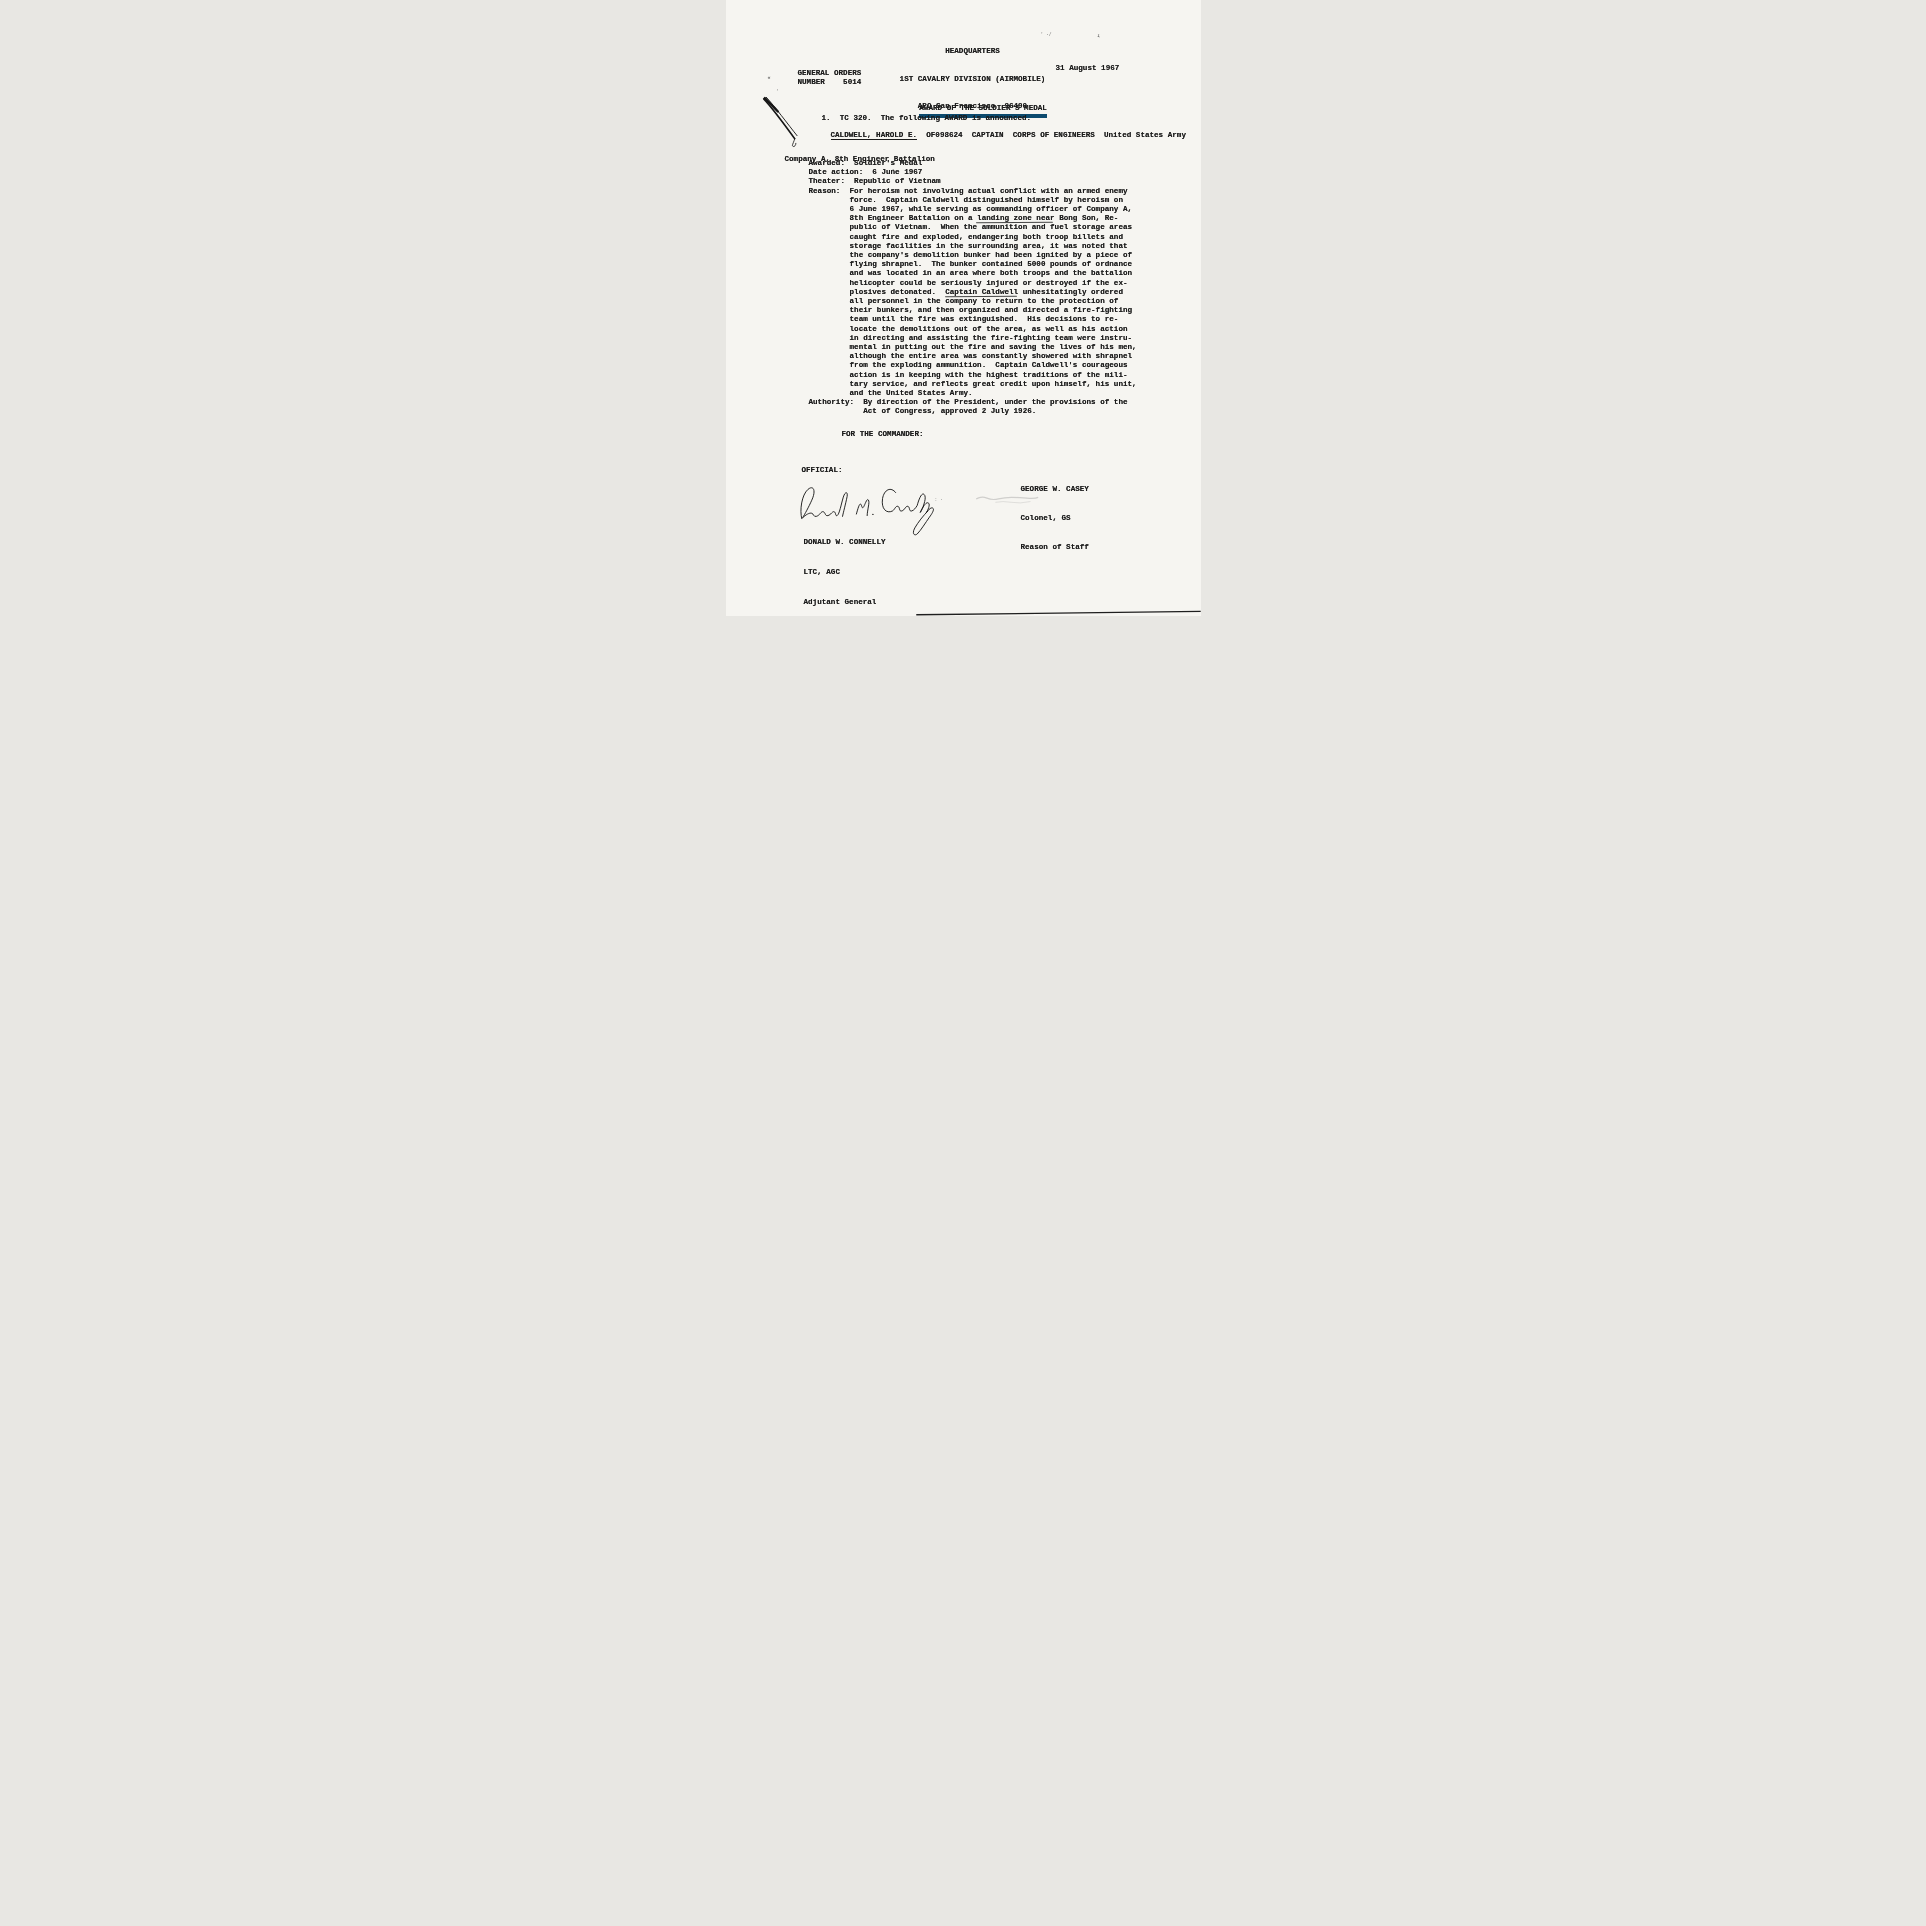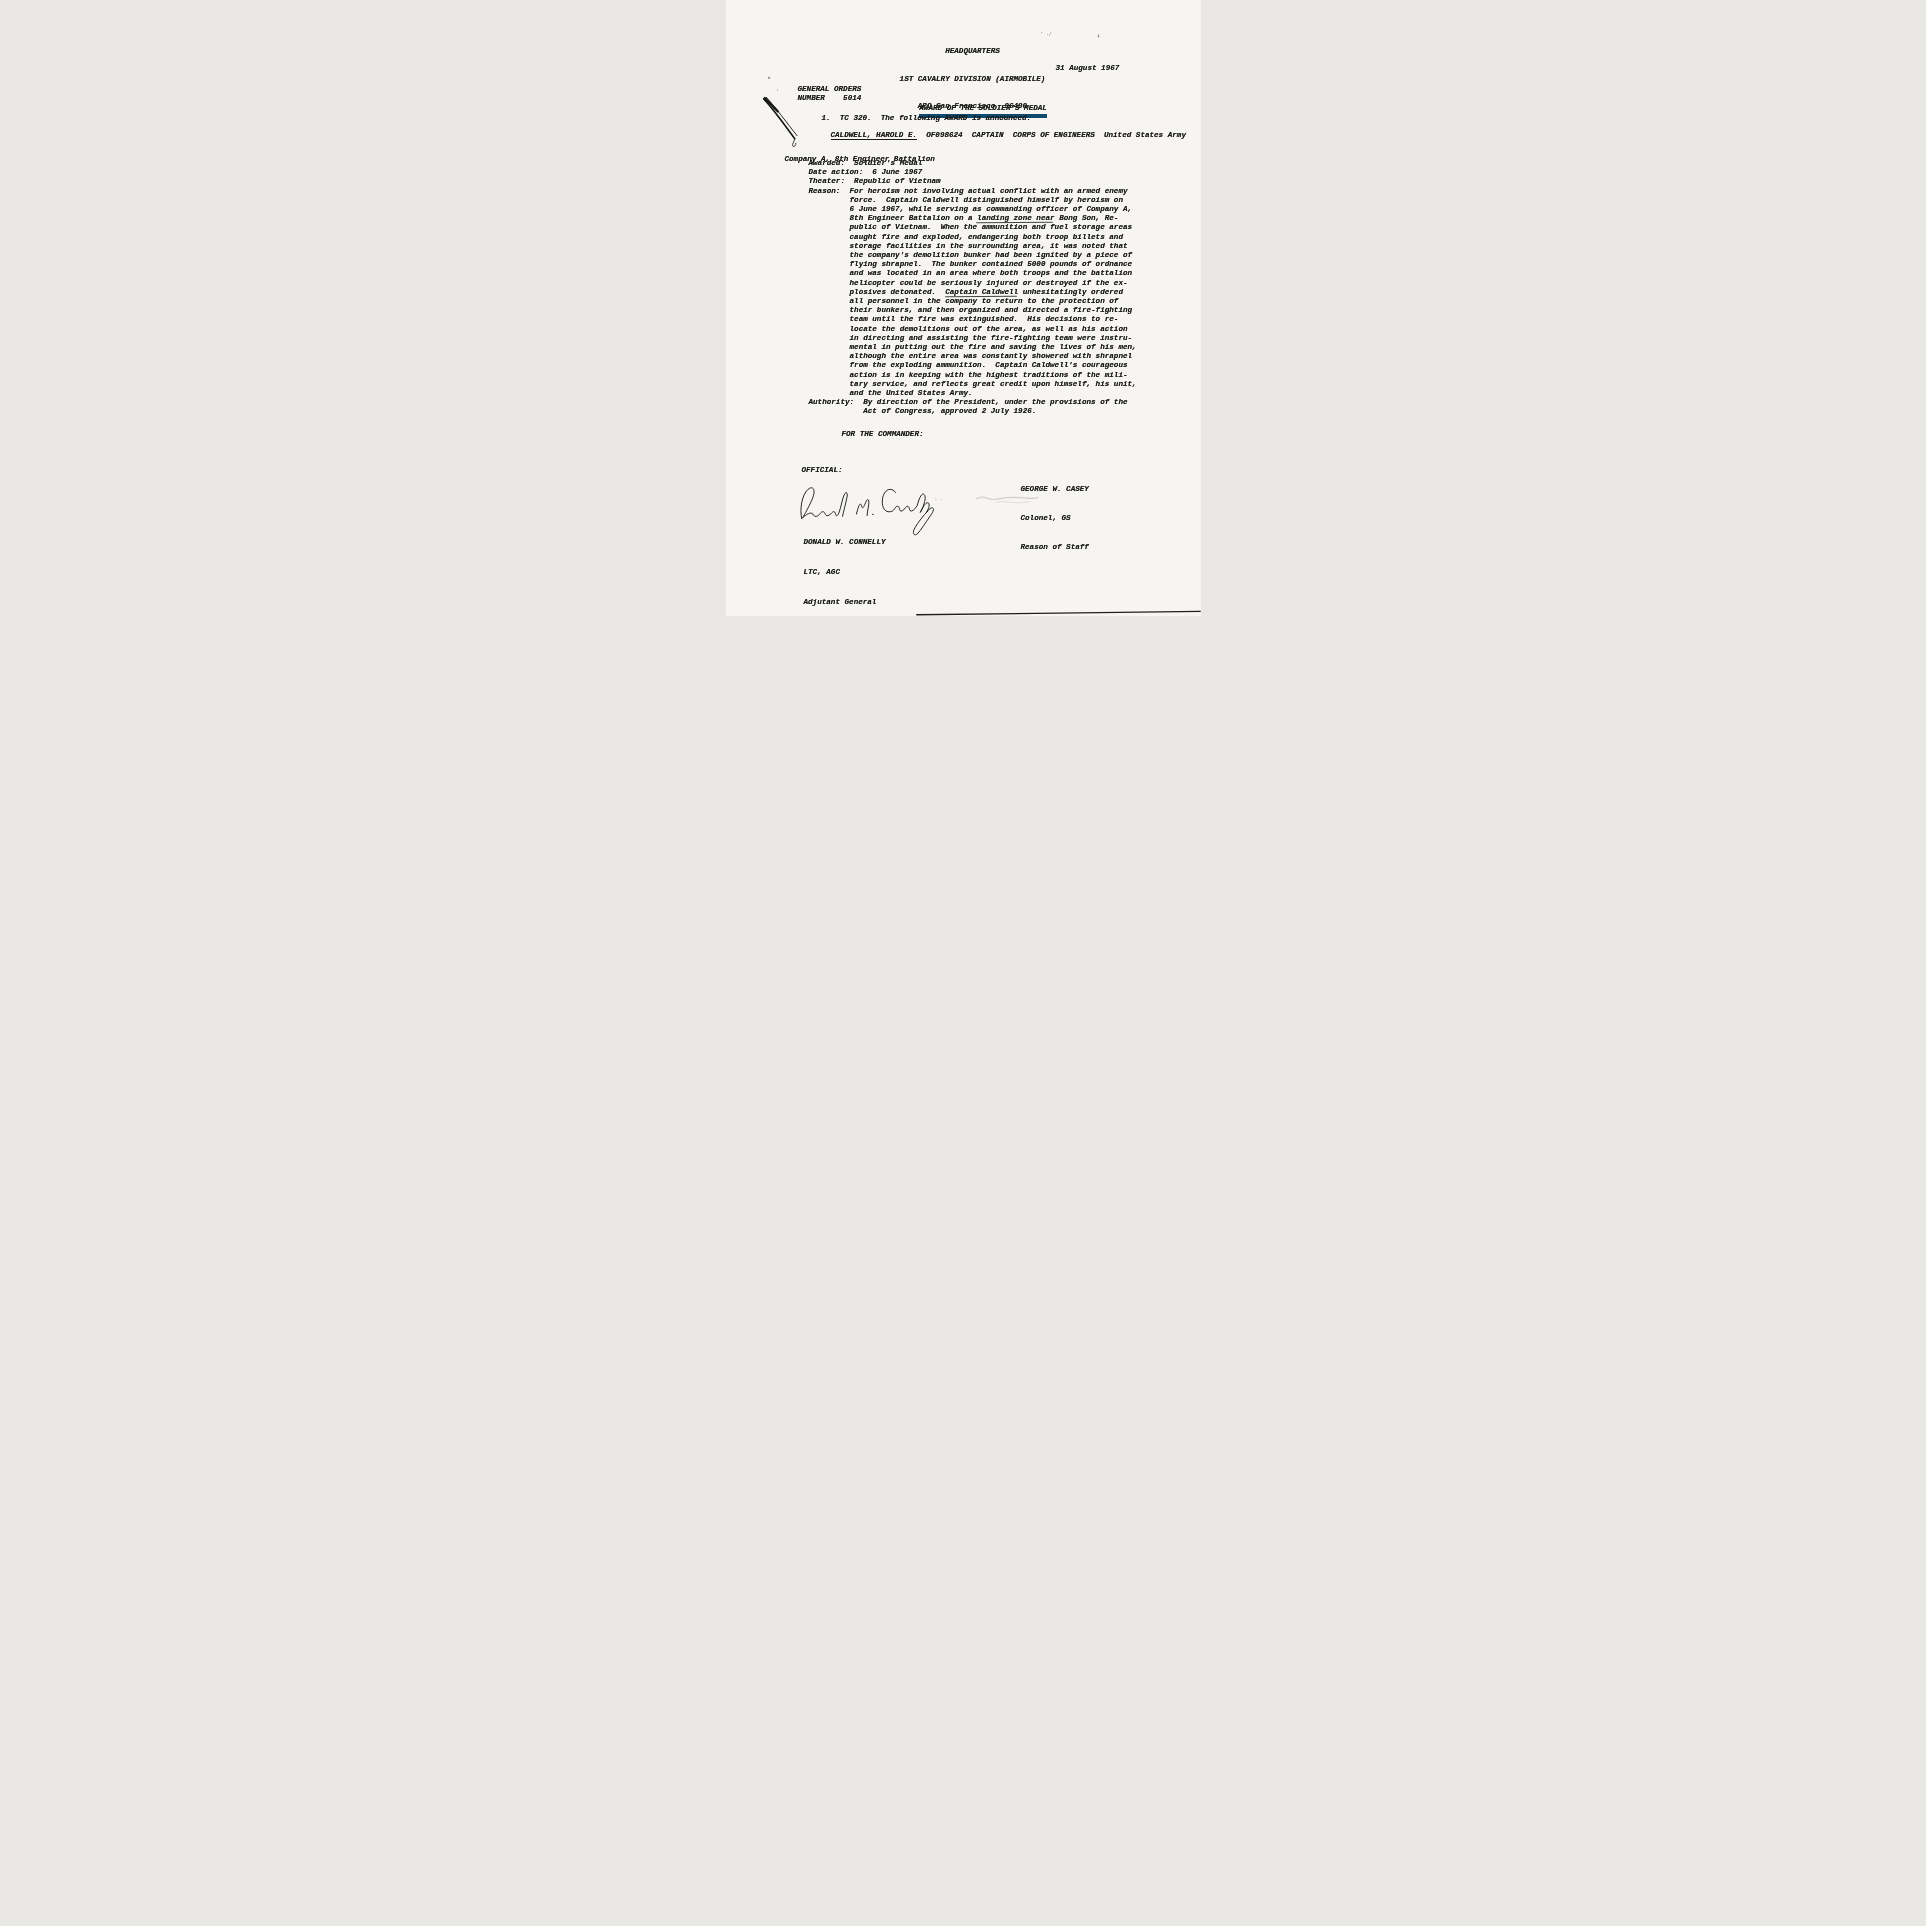--- a/index.html
+++ b/index.html
@@ -2,23 +2,23 @@
 <html style="font-size:6.2px"><head>
 <meta charset="utf-8">
 <style>
   html,body{margin:0;padding:0;background:#e8e7e3;}
   #page{
     position:relative;width:475px;height:616px;margin:0 auto;
     background:#f6f5f1;overflow:hidden;
     font-family:"Liberation Mono","DejaVu Sans Mono",monospace;
     font-size:7.6px;line-height:9.2px;font-weight:bold;color:#1b1b1b;
   }
-  .blk{position:absolute;white-space:pre;text-shadow:0 0 0.2px rgba(25,25,25,0.65);font-style:italic;}
+  .blk{position:absolute;white-space:pre;text-shadow:0 0 0.2px rgba(25,25,25,0.65);}
   #letterhead{left:19px;right:0;top:28.5px;text-align:center;}
-  #go-block{left:72px;top:69px;margin-top:16px;}
+  #go-block{left:72px;top:69px;}
   #order-date{left:330px;top:64px;}
   #title-row{left:22px;right:0;top:95px;text-align:center;}
   #doc-title{display:inline-block;border-bottom:4px solid #0c4a6e;padding-bottom:0.4px;}
   #announce{left:96px;top:114px;}
   #recip1{left:69px;top:131px;margin-left:36px;}
   #recip-name{border-bottom:0.8px solid #1b1b1b;}
   #recip2{left:59px;top:141px;margin-top:14px;}
   #details{left:83px;top:159px;}
   #ftc{left:116px;top:430px;}
   #official{left:76px;top:466px;}

